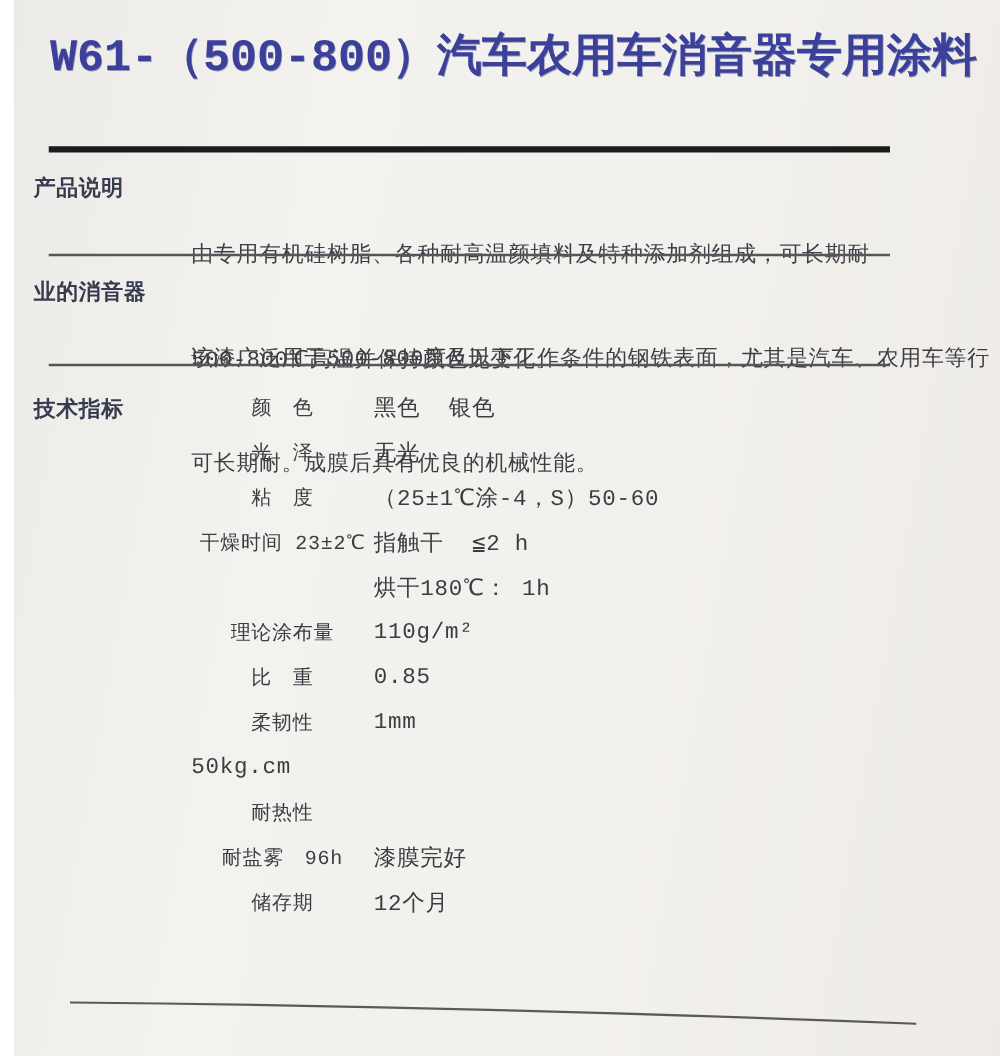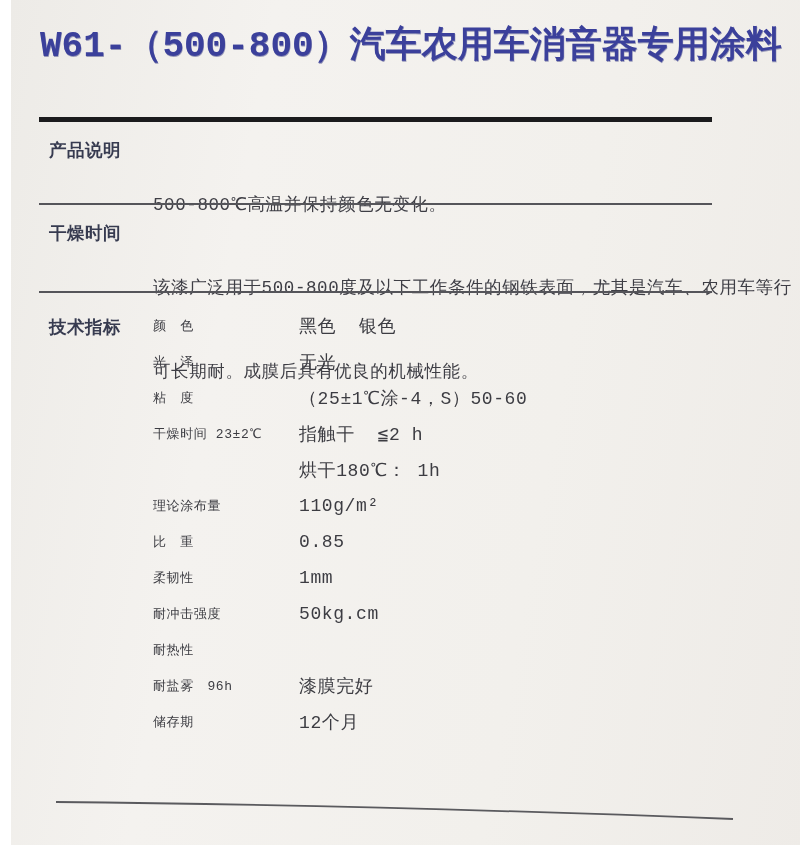--- a/index.html
+++ b/index.html
@@ -16,62 +16,63 @@
     font-size:36px; font-weight:800; letter-spacing:0px;
     color:#3b409b; white-space:nowrap;
     text-shadow:0.5px 0.5px 0 rgba(40,45,120,.45);
   }
   .rule { position:absolute; left:28px; width:673px; }
   .rule-heavy { top:117px; height:5px; background:#1b1b1d; }
   .rule-thin  { height:2px; background:#55555a; }
   .rule-thin.r2 { top:203px; }
   .rule-thin.r3 { top:291px; }
   .sec-label {
-    position:absolute; left:38px;
+    position:absolute; left:16px;
     font-size:17.5px; font-weight:700; color:#373b50;
     letter-spacing:0.5px; white-space:pre;
   }
   .sec-label.s0 { top:138px; }
   .sec-label.s1 { top:221px; }
   .sec-label.s2 { top:315px; }
   .sec-body {
     position:absolute; left:142px;
     font-size:17.5px; color:#3e3e45; letter-spacing:0.6px;
     line-height:28px; white-space:pre;
   }
   .sec-body.b0 { top:135px; }
   .sec-body.b1 { top:218px; }
   .specs { position:absolute; left:142px; top:308px; }
   .spec-row { display:flex; height:36px; align-items:center; }
   .spec-name {
     flex:none; width:146px;
-    font-size:13px; color:#3c3c42; letter-spacing:0.6px; white-space:pre;
+    font-size:16px; color:#3c3c42; letter-spacing:0.6px; white-space:pre;text-align:center;
   }
   .spec-value {
     font-size:18px; color:#3c3c42; letter-spacing:0.6px; white-space:pre;
   }
   .overlay { position:absolute; top:0; left:0; pointer-events:none; }
 </style>
 </head>
 <body>
 
 <div class="page">
 
   <h1 class="title">W61-（500-800）汽车农用车消音器专用涂料</h1>
 
   <div class="rule rule-heavy"></div>
 
   <div class="sec-label s0">产品说明</div>
   <div class="sec-body b0">
+    <div class="body-line">由专用有机硅树脂、各种耐高温颜填料及特种添加剂组成，可长期耐</div>
     <div class="body-line">500-800℃高温并保持颜色无变化。</div>
   </div>
 
   <div class="rule rule-thin r2"></div>
 
-  <div class="sec-label s1">干燥时间</div>
+  <div class="sec-label s1">业的消音器</div>
   <div class="sec-body b1">
     <div class="body-line">该漆广泛用于500-800度及以下工作条件的钢铁表面，尤其是汽车、农用车等行</div>
     <div class="body-line">可长期耐。成膜后具有优良的机械性能。</div>
   </div>
 
   <div class="rule rule-thin r3"></div>
 
   <div class="sec-label s2">技术指标</div>
 
   <div class="specs">
@@ -101,21 +102,20 @@
     </div>
     <div class="spec-row">
       <span class="spec-name">比　重</span>
       <span class="spec-value">0.85</span>
     </div>
     <div class="spec-row">
       <span class="spec-name">柔韧性</span>
       <span class="spec-value">1mm</span>
     </div>
     <div class="spec-row">
-      <span class="spec-name">耐冲击强度</span>
       <span class="spec-value">50kg.cm</span>
     </div>
     <div class="spec-row">
       <span class="spec-name">耐热性</span>
     </div>
     <div class="spec-row">
       <span class="spec-name">耐盐雾　96h</span>
       <span class="spec-value">漆膜完好</span>
     </div>
     <div class="spec-row">

